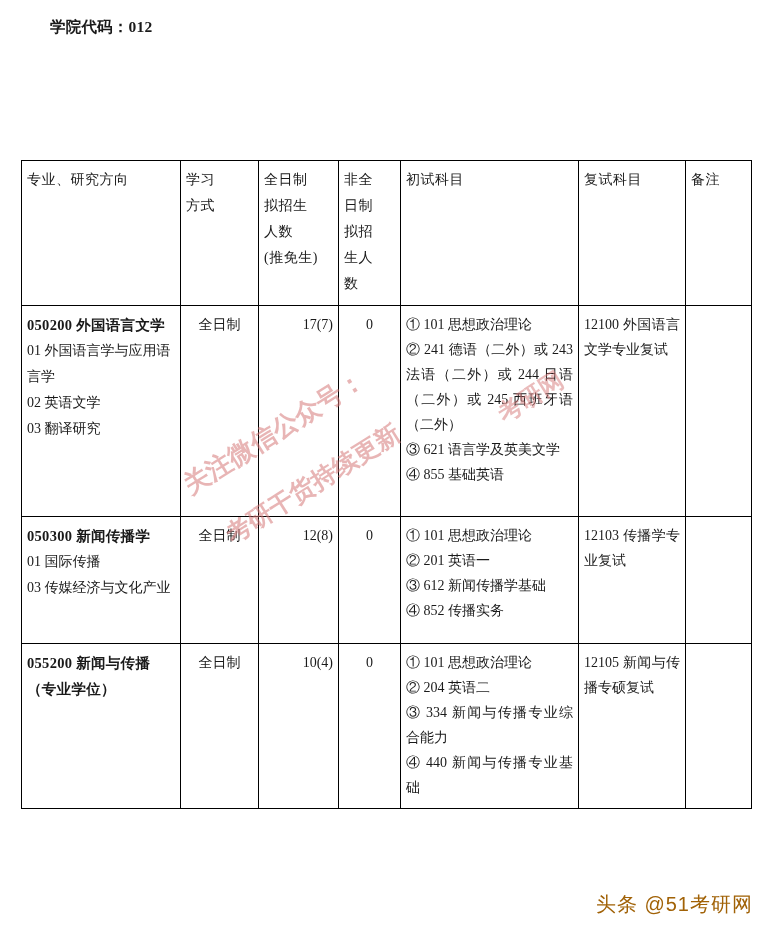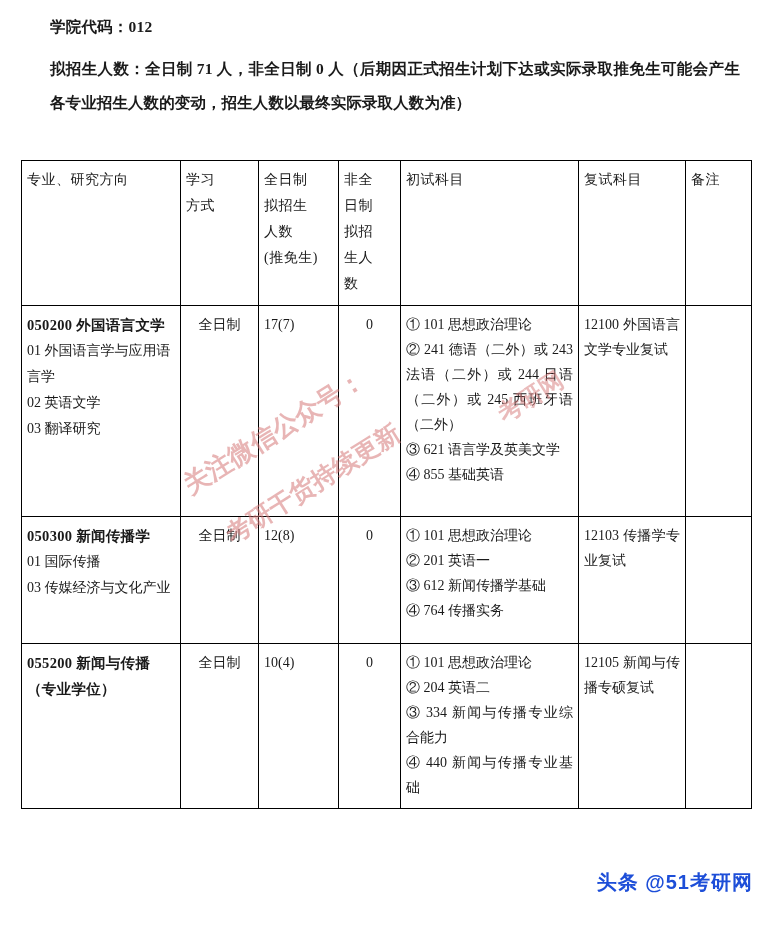--- a/index.html
+++ b/index.html
@@ -98,21 +98,21 @@
     line-height: 26px;
     letter-spacing: .3px;
   }
   .major-dirs {
     font-size: 14px;
     line-height: 26px;
   }
   .major-dirs div { white-space: normal; }
 
   td.cell-mode { text-align: center; font-size: 14px; }
-  td.cell-ft   { text-align: left; font-weight: bold; font-size: 14.5px; }
+  td.cell-ft   { text-align: right; font-weight: bold; font-size: 14.5px; }
   td.cell-pt   { text-align: center; font-weight: bold; font-size: 14.5px; }
   td.cell-exam1 { font-size: 14px; line-height: 26px; text-align: justify; text-justify: inter-ideograph; margin-left: 17px; }
   td.cell-exam1 div { }
   td.cell-exam2 { font-size: 14px; line-height: 26px; text-align: justify; text-justify: inter-ideograph; }
   td.cell-note { }
 
   
   tr.r0 td { height: 114px; }
   tr.r1 td { height: 196px; }
   tr.r2 td { height: 112px; }
@@ -147,39 +147,38 @@
     top: 400px;
     font-size: 24px;
     transform: rotate(-32deg);
     transform-origin: left center;
     color: rgba(214, 120, 120, 0.5);
   }
 
   .wm-brand {
     position: absolute;
     right: 18px;
-    bottom: 32px;
+    bottom: 10px;
     font-family: "Liberation Sans", sans-serif;
     font-size: 20px;
-    font-weight: bold;
-    color: #1d4ed8;
+    font-weight: normal;
+    color: #a16207;
     letter-spacing: 1px;
     white-space: nowrap;
   }
 </style>
 </head>
 <body>
 
 <div class="page">
 
   <div class="meta">
     <div class="meta-line-1">
       <div class="meta-col-code">学院代码：012</div>
     </div>
-    <div class="meta-para">拟招生人数：全日制 71 人，非全日制 0 人（后期因正式招生计划下达或实际录取推免生可能会产生各专业招生人数的变动，招生人数以最终实际录取人数为准）</div>
   </div>
 
   <div class="tbl-wrap">
     <table class="adm">
       <colgroup>
         <col class="c-major">
           <col class="c-mode">
           <col class="c-ft">
         <col class="c-pt">
           <col class="c-exam1">
@@ -243,21 +242,21 @@
               <div>03  传媒经济与文化产业</div>
             </div>
           </td>
           <td class="cell-mode">全日制</td>
           <td class="cell-ft">12(8)</td>
           <td class="cell-pt">0</td>
           <td class="cell-exam1">
             <div>① 101 思想政治理论</div>
             <div>② 201 英语一</div>
             <div>③  612  新闻传播学基础</div>
-            <div>④ 764 传播实务</div>
+            <div>④ 852 传播实务</div>
           </td>
           <td class="cell-exam2">12103  传播学专业复试</td>
           <td class="cell-note"></td>
         </tr>
 
 
         <tr class="r4">
           <td class="cell-major">
             <div class="major-code">055200  新闻与传播（专业学位）</div>
           </td>

